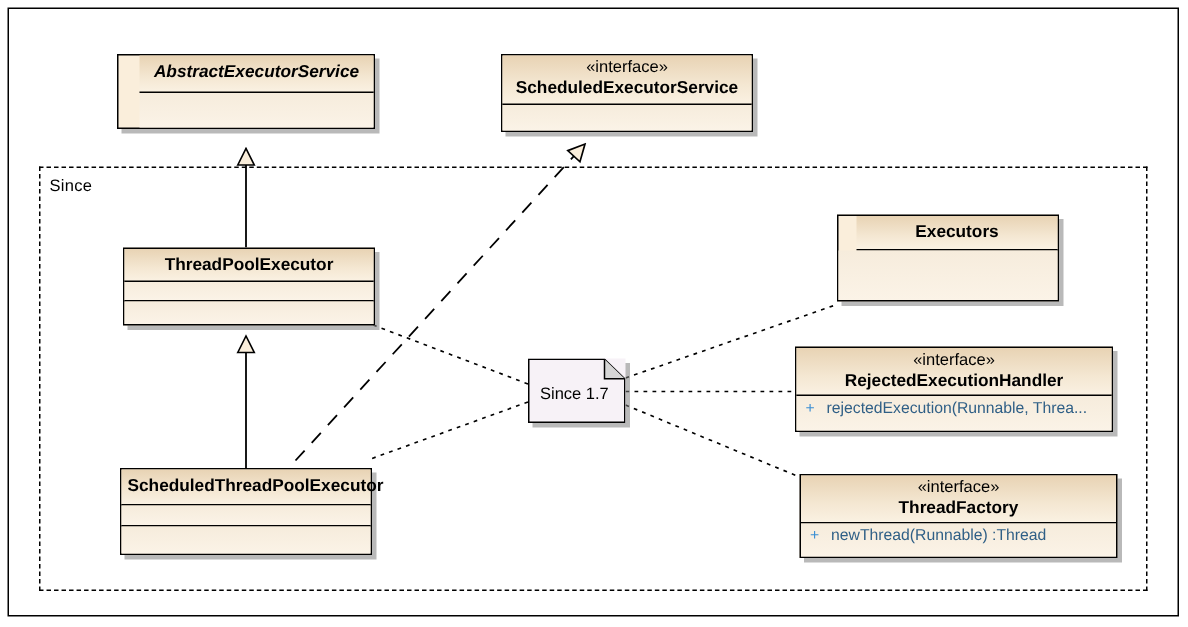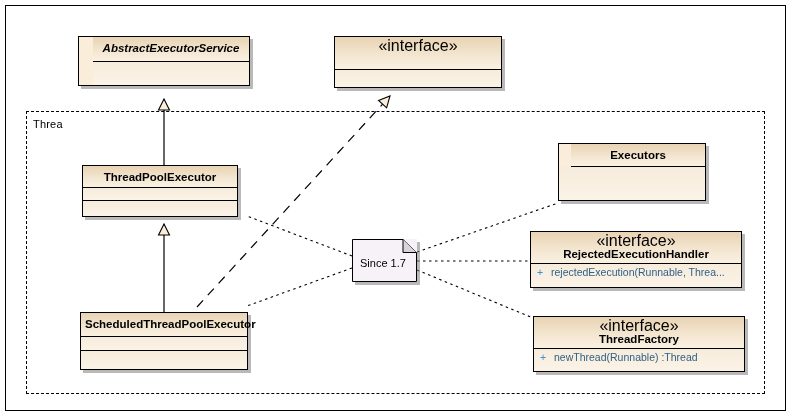--- a/index.html
+++ b/index.html
@@ -83,21 +83,21 @@
   }
   .compartment.body {
     border-bottom: 1px solid #000000;
     background: linear-gradient(to bottom, #f6ecdc 0%, #fbf3e7 100%);
   }
   .compartment.body.last {
     border-bottom: none;
   }
   .stereotype {
     display: block;
-    font-size: 16px;
+    font-size: 11px;
     color: #000000;
     line-height: 13px;
   }
   .cls-name {
     display: block;
     font-size: 11.5px;
     font-weight: bold;
     color: #000000;
     line-height: 14px;
     white-space: nowrap;
@@ -177,37 +177,38 @@
     <g stroke="#000000" stroke-width="1.1" stroke-dasharray="2.5 3.5" fill="none">
       <line x1="352" y1="256" x2="247" y2="216"></line>
       <line x1="352" y1="268" x2="247" y2="306"></line>
       <line x1="417" y1="252" x2="558" y2="203"></line>
       <line x1="417" y1="261" x2="530" y2="261"></line>
       <line x1="417" y1="270" x2="533" y2="318"></line>
     </g>
   </svg>
 
   <div class="scope-box"></div>
-  <div class="scope-label">Threa</div>
+  <div class="scope-label">Since</div>
 
   <div class="uml-class" style="left:78px; top:36px; width:172px; height:50px;padding-left:14px;">
     <div class="compartment head" style="height:25px;">
       <span class="cls-name abstract">AbstractExecutorService</span>
     </div>
     <div class="compartment body last" style="height:23px;"></div>
   </div>
 
   <div class="uml-class" style="left:334px; top:36px; width:168px; height:52px;">
     <div class="compartment head" style="height:33px; padding-top:2px;">
       <span class="stereotype">«interface»</span>
+      <span class="cls-name">ScheduledExecutorService</span>
     </div>
     <div class="compartment body last" style="height:17px;"></div>
   </div>
 
-  <div class="uml-class" style="left:82px; top:165px; width:156px; height:52px;">
+  <div class="uml-class" style="left:82px; top:165px; width:168px; height:52px;">
     <div class="compartment head" style="height:22px;">
       <span class="cls-name">ThreadPoolExecutor</span>
     </div>
     <div class="compartment body" style="height:13px;"></div>
     <div class="compartment body last" style="height:15px;"></div>
   </div>
 
   <div class="uml-class" style="left:80px; top:312px; width:168px; height:58px;">
     <div class="compartment head" style="height:24px;">
       <span class="cls-name">ScheduledThreadPoolExecutor</span>

